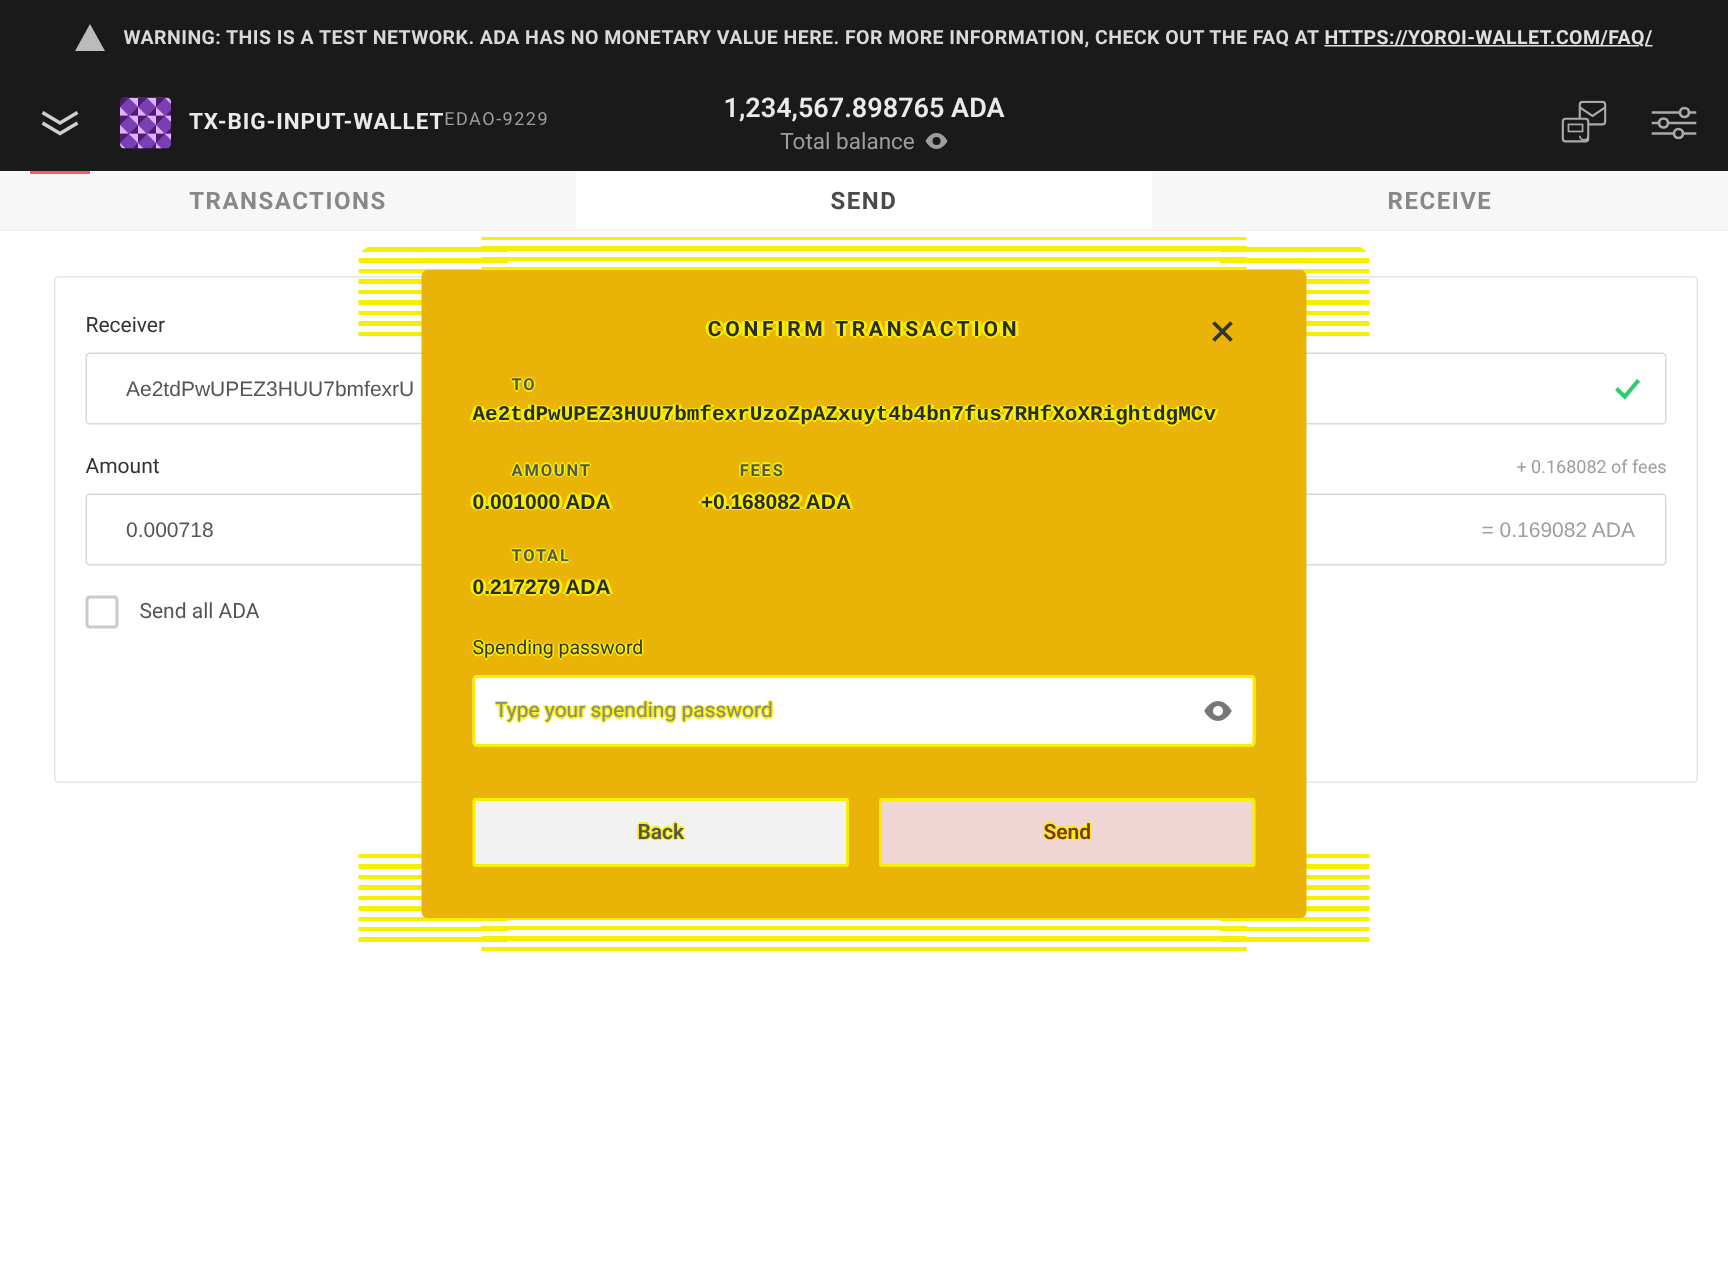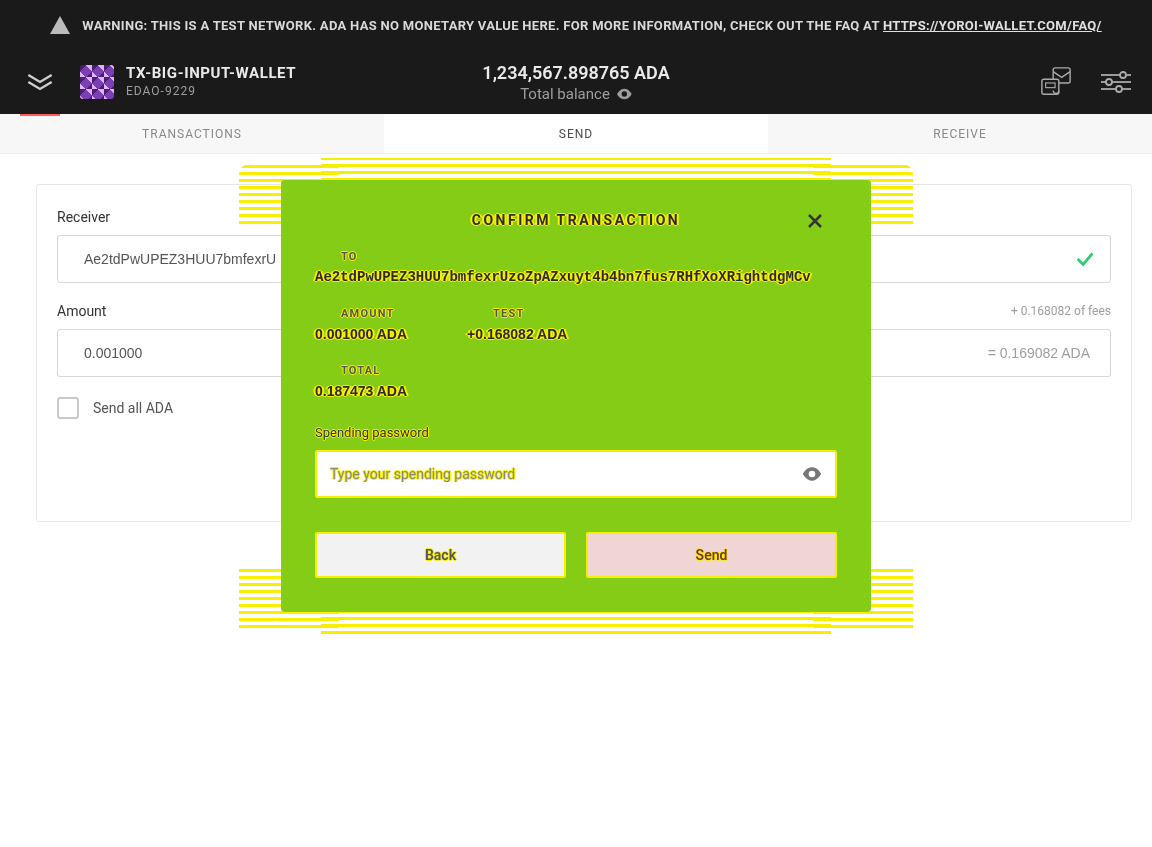--- a/index.html
+++ b/index.html
@@ -61,21 +61,21 @@
     background: #7a3fb3;
     border-radius: 3px;
     background-image:
       linear-gradient(45deg, #e2b0ff 25%, transparent 25%),
       linear-gradient(-45deg, #4a1e6e 25%, transparent 25%),
       linear-gradient(45deg, transparent 75%, #e2b0ff 75%),
       linear-gradient(-45deg, transparent 75%, #4a1e6e 75%);
     background-size: 12px 12px;
     margin-right: 12px;
   }
-  .header .wallet-info { display: flex; flex-direction: column; line-height: 1.3; }
+  .header .wallet-info { display: flex; flex-direction: row; line-height: 1.3; }
   .wallet-name { font-weight: 700; font-size: 15px; letter-spacing: 0.6px; color:#eaeaea;}
   .wallet-sub { font-size: 12px; color: #9e9e9e; letter-spacing: 1px; }
   .balance-block {
     position: absolute;
     left: 50%; transform: translateX(-50%);
     text-align: center;
   }
   .balance-amount { font-size: 18px; font-weight: 600; color: #eaeaea; }
   .balance-label { font-size: 15px; color: #9e9e9e; display: inline-flex; align-items: center; gap: 6px; margin-top:2px;}
   .header-actions {
@@ -89,23 +89,23 @@
   
   .tabs {
     display: flex;
     background: #f7f7f7;
     border-bottom: 1px solid #eee;
     height: 40px;
   }
   .tab {
     flex: 1;
     display: flex; align-items: center; justify-content: center;
-    font-size: 12px;
+    font-size: 16px;
     letter-spacing: 1px;
-    font-weight: 400;
+    font-weight: 700;
     color: #888;
   }
   .tab.active { background: #ffffff; color: #4a4a4a; }
 
   
   .page {
     padding: 30px 20px;
   }
   .card {
     border: 1px solid #e6e6e6;
@@ -168,21 +168,21 @@
     position: absolute;
     inset: 0;
     display: flex;
     align-items: flex-start;
     justify-content: center;
     padding-top: 180px;
     pointer-events: none;
   }
   .modal {
     width: 590px;
-    background: #84cc16;
+    background: #eab308;
     border-radius: 4px;
     position: relative;
     pointer-events: auto;
     padding-bottom: 4px;
   }
   
   .stripe {
     position: absolute;
     height: 60px;
     background: repeating-linear-gradient(
@@ -400,21 +400,21 @@
       </div>
     </div>
 
     <div class="field">
       <div class="amount-row">
         <label class="field-label" style="margin-bottom:0">Amount</label>
         <span class="fees-note">+ 0.168082 of fees</span>
       </div>
       <div class="amount-input-wrap" style="margin-top:10px;">
         <div class="input">
-          <span>0.001000</span>
+          <span>0.000718</span>
           <span class="amount-eq">= 0.169082 ADA</span>
         </div>
       </div>
     </div>
 
     <div class="checkbox-row">
       <div class="checkbox"></div>
       <span>Send all ADA</span>
     </div>
 
@@ -445,27 +445,27 @@
 
       <div class="section-label">TO</div>
       <div class="section-value addr-value">Ae2tdPwUPEZ3HUU7bmfexrUzoZpAZxuyt4b4bn7fus7RHfXoXRightdgMCv</div>
 
       <div class="modal-cols">
         <div class="col">
           <div class="section-label">AMOUNT</div>
           <div class="section-value">0.001000 ADA</div>
         </div>
         <div class="col">
-          <div class="section-label">TEST</div>
+          <div class="section-label">FEES</div>
           <div class="section-value">+0.168082 ADA</div>
         </div>
       </div>
 
       <div class="section-label">TOTAL</div>
-      <div class="section-value">0.187473 ADA</div>
+      <div class="section-value">0.217279 ADA</div>
 
       <div class="sp-label">Spending password</div>
       <div class="sp-input">
         <input type="password" placeholder="Type your spending password" style="">
         <span class="eye">
           <svg width="20" height="14" viewBox="0 0 24 16">
               <path fill="#777" d="M12 0C5 0 1 8 1 8s4 8 11 8 11-8 11-8S19 0 12 0Zm0 12a4 4 0 1 1 0-8 4 4 0 0 1 0 8Z"></path>
             </svg>
         </span>
       </div>

